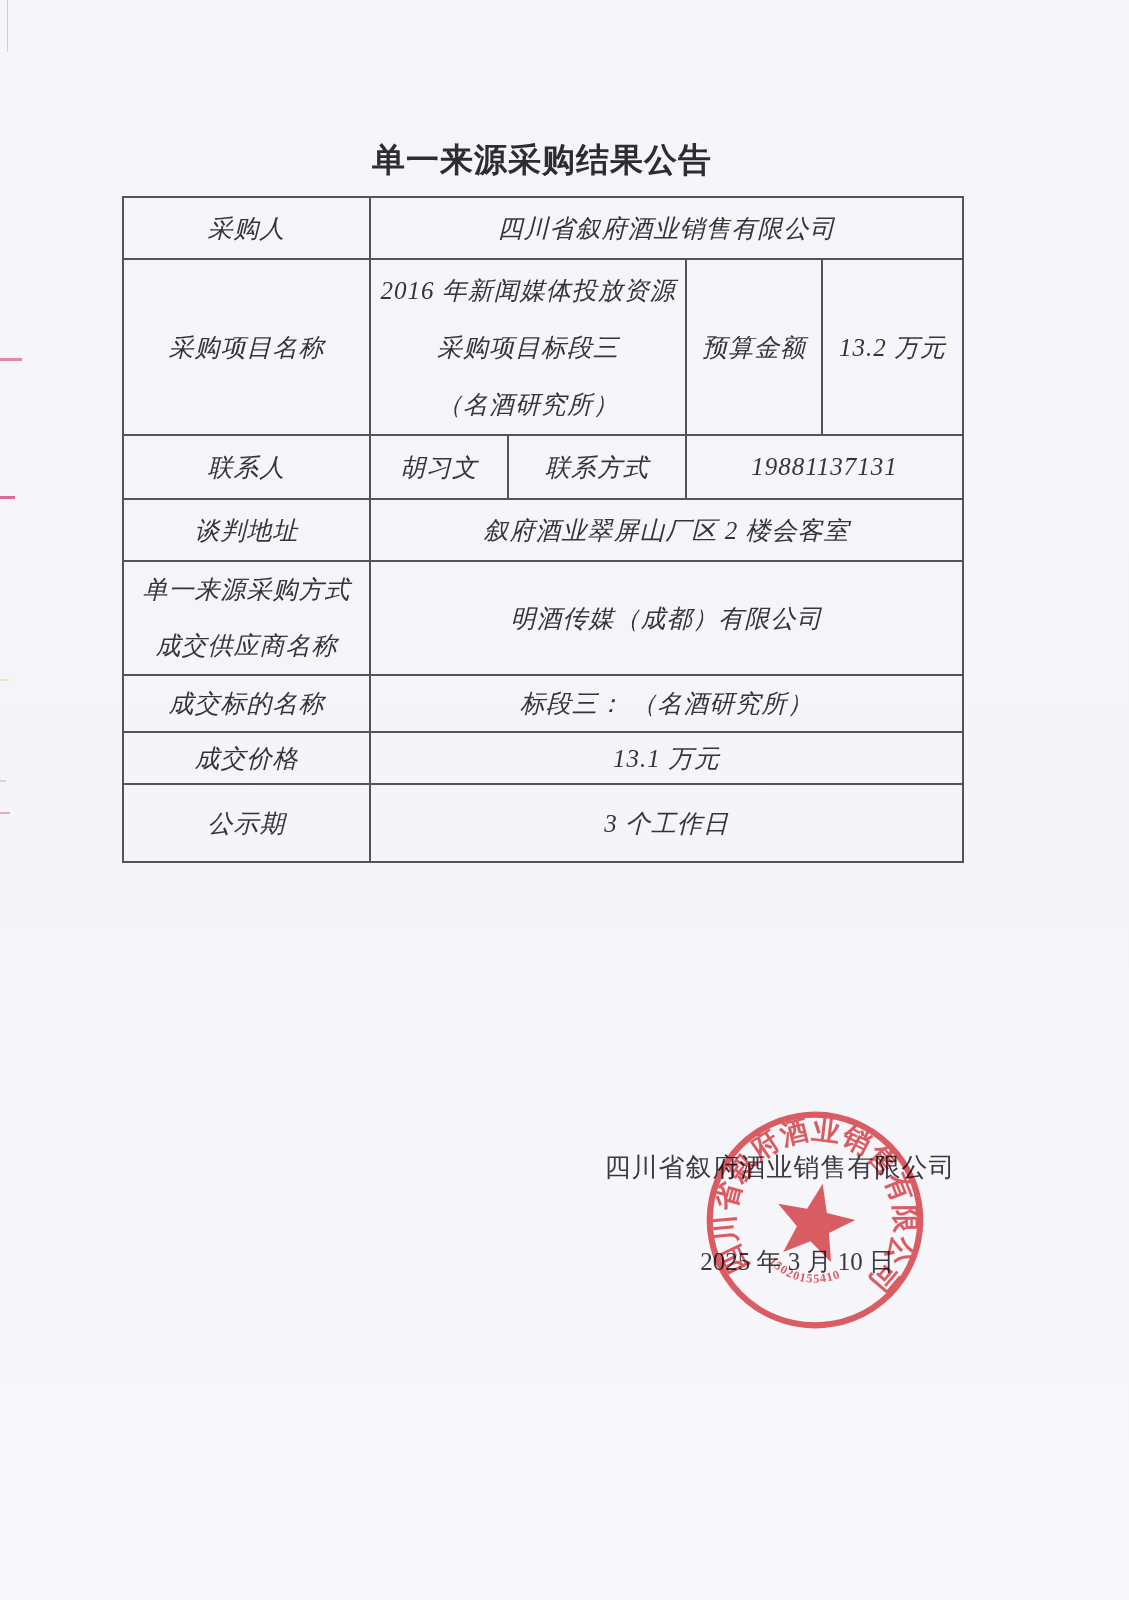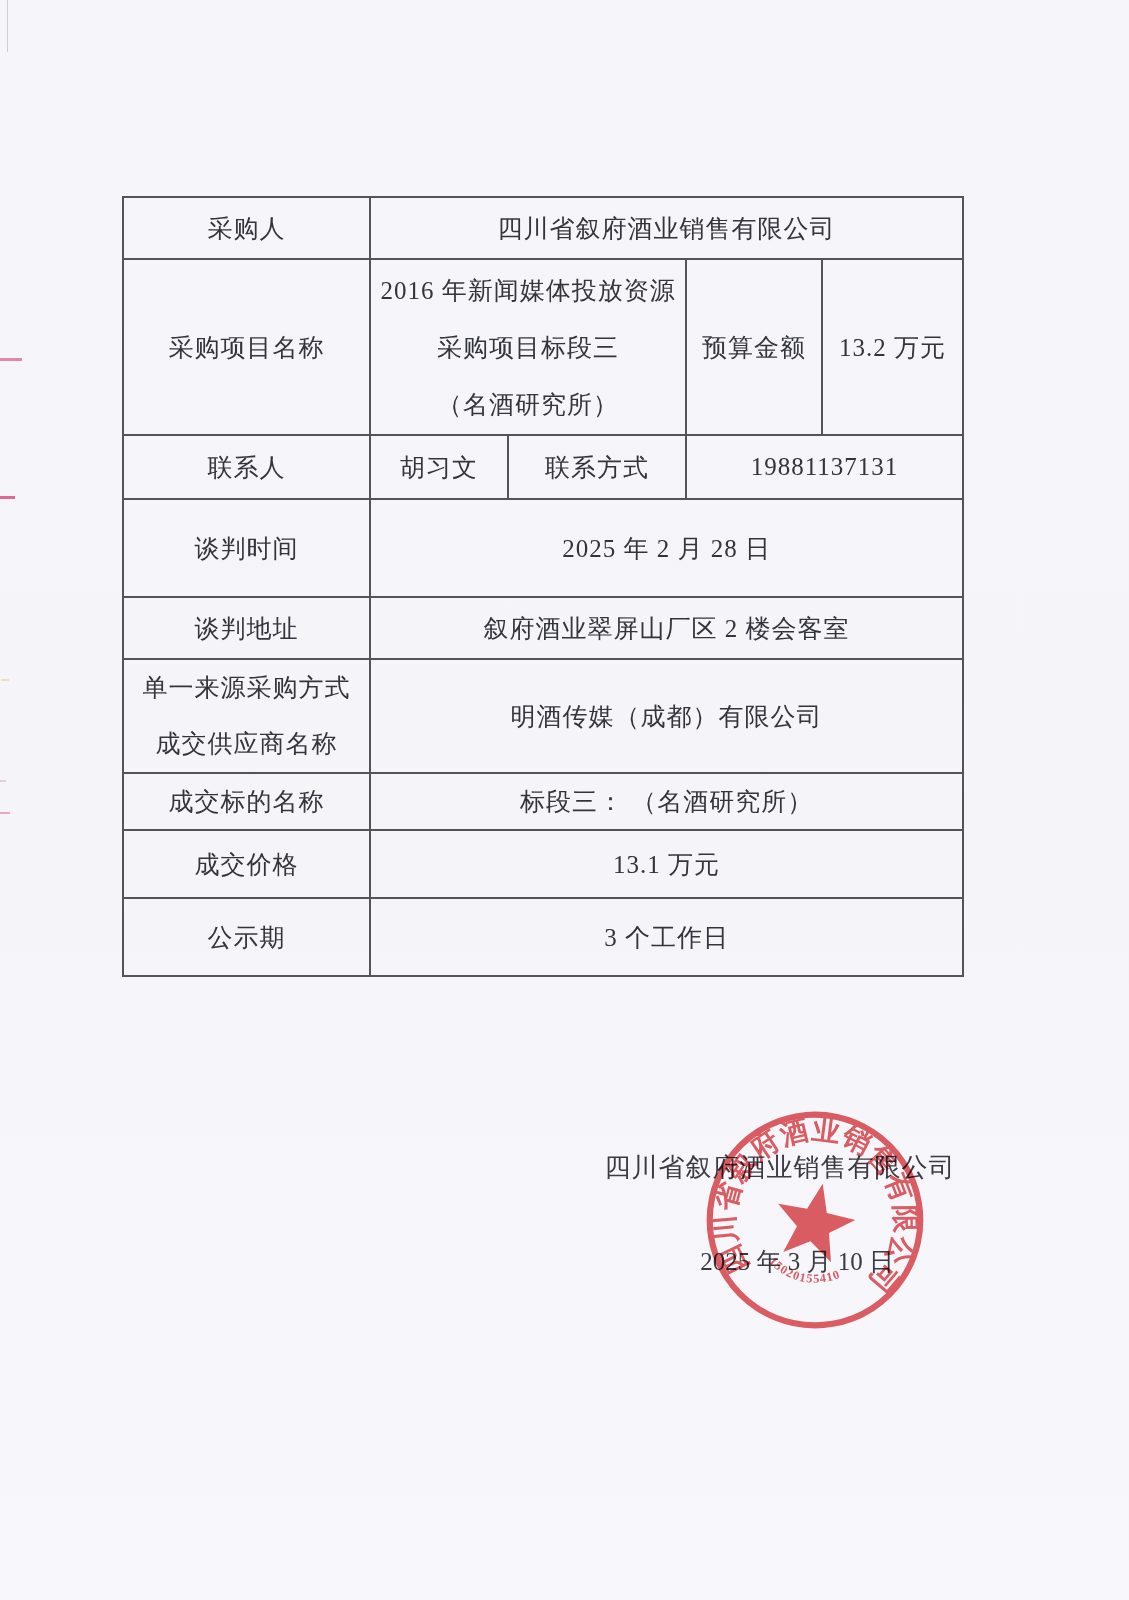--- a/index.html
+++ b/index.html
@@ -37,20 +37,21 @@
       table-layout: fixed;
     }
     table.announcement td {
       border: 2px solid #53535c;
       text-align: center;
       vertical-align: middle;
       padding: 0;
       font-size: 25px;
       color: #34343c;
       letter-spacing: 1px;
+      font-style: italic;
     }
     .num {
       font-size: 26px;
       letter-spacing: 0;
     }
     .cell-lines div {
       line-height: 57px;
     }
     .label-lines div {
       line-height: 56px;
@@ -116,20 +117,21 @@
     .a3 { left: 1px; top: 679px; width: 8px; height: 2px; background: #e9e2bc; }
     .a4 { left: 0; top: 780px; width: 6px; height: 2px; background: #edc8d6; }
     .a5 { left: 0; top: 812px; width: 10px; height: 2px; background: #e7a8c0; }
     .a6 { left: 7px; top: 0; width: 1px; height: 52px; background: #cfcfdb; }
   </style>
 </head>
 <body>
 
 <div class="page">
 
+  <div class="doc-title">单一来源采购结果公告</div>
 
   <table class="announcement">
     <colgroup>
       <col style="width:247px">
         <col style="width:138px">
         <col style="width:178px">
         <col style="width:136px">
         <col style="width:141px">
     </colgroup>
     <tbody>
@@ -148,42 +150,38 @@
         </td>
         <td>预算金额</td>
         <td>13.2 万元</td>
       </tr>
       <tr style="height:64px">
         <td>联系人</td>
         <td>胡习文</td>
         <td>联系方式</td>
         <td colspan="2" class="num">19881137131</td>
       </tr>
-      <tr style="height:98px">
-        <td>谈判时间</td>
-        <td colspan="4">2025 年 2 月 28 日</td>
-      </tr>
       <tr style="height:62px">
         <td>谈判地址</td>
         <td colspan="4">叙府酒业翠屏山厂区 2 楼会客室</td>
       </tr>
       <tr style="height:112px">
         <td>
           <div class="label-lines">
             <div>单一来源采购方式</div>
             <div>成交供应商名称</div>
           </div>
         </td>
         <td colspan="4">明酒传媒（成都）有限公司</td>
       </tr>
       <tr style="height:57px">
         <td>成交标的名称</td>
         <td colspan="4">标段三： （名酒研究所）</td>
       </tr>
-      <tr style="height:68px">
+      <tr style="height:52px">
         <td>成交价格</td>
         <td colspan="4">13.1 万元</td>
       </tr>
       <tr style="height:78px">
         <td>公示期</td>
         <td colspan="4">3 个工作日</td>
       </tr>
     </tbody>
   </table>
 

